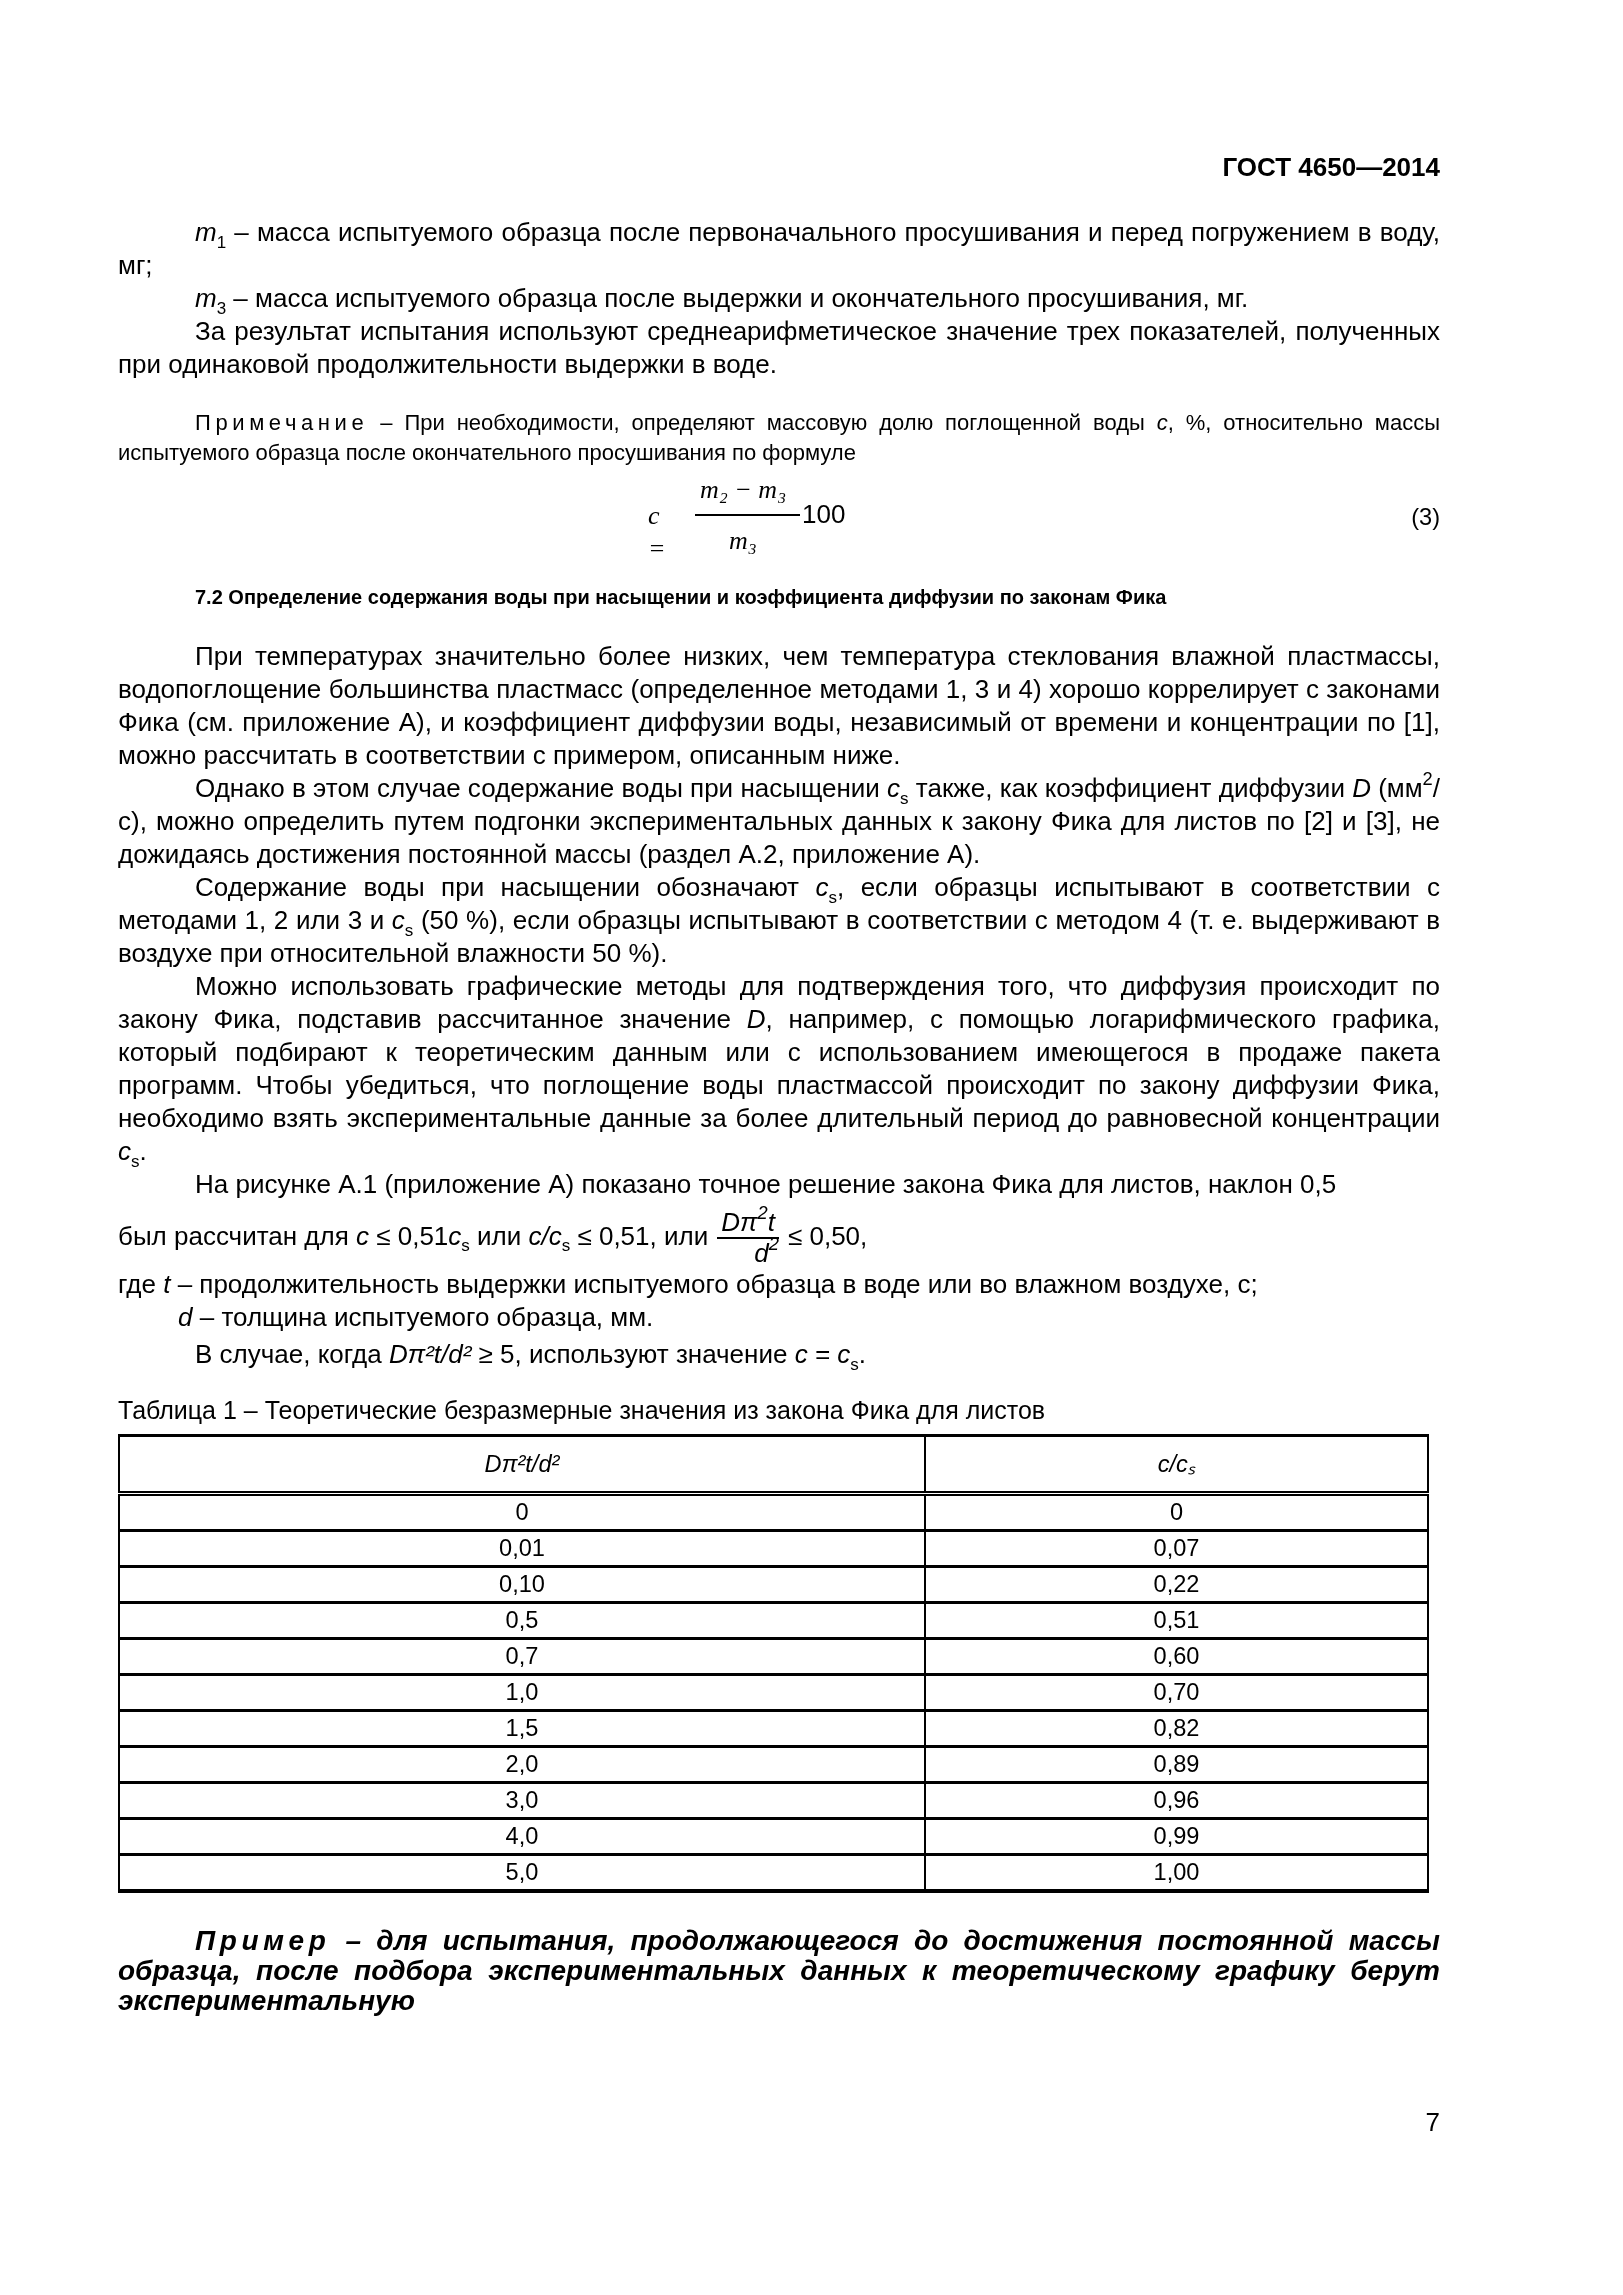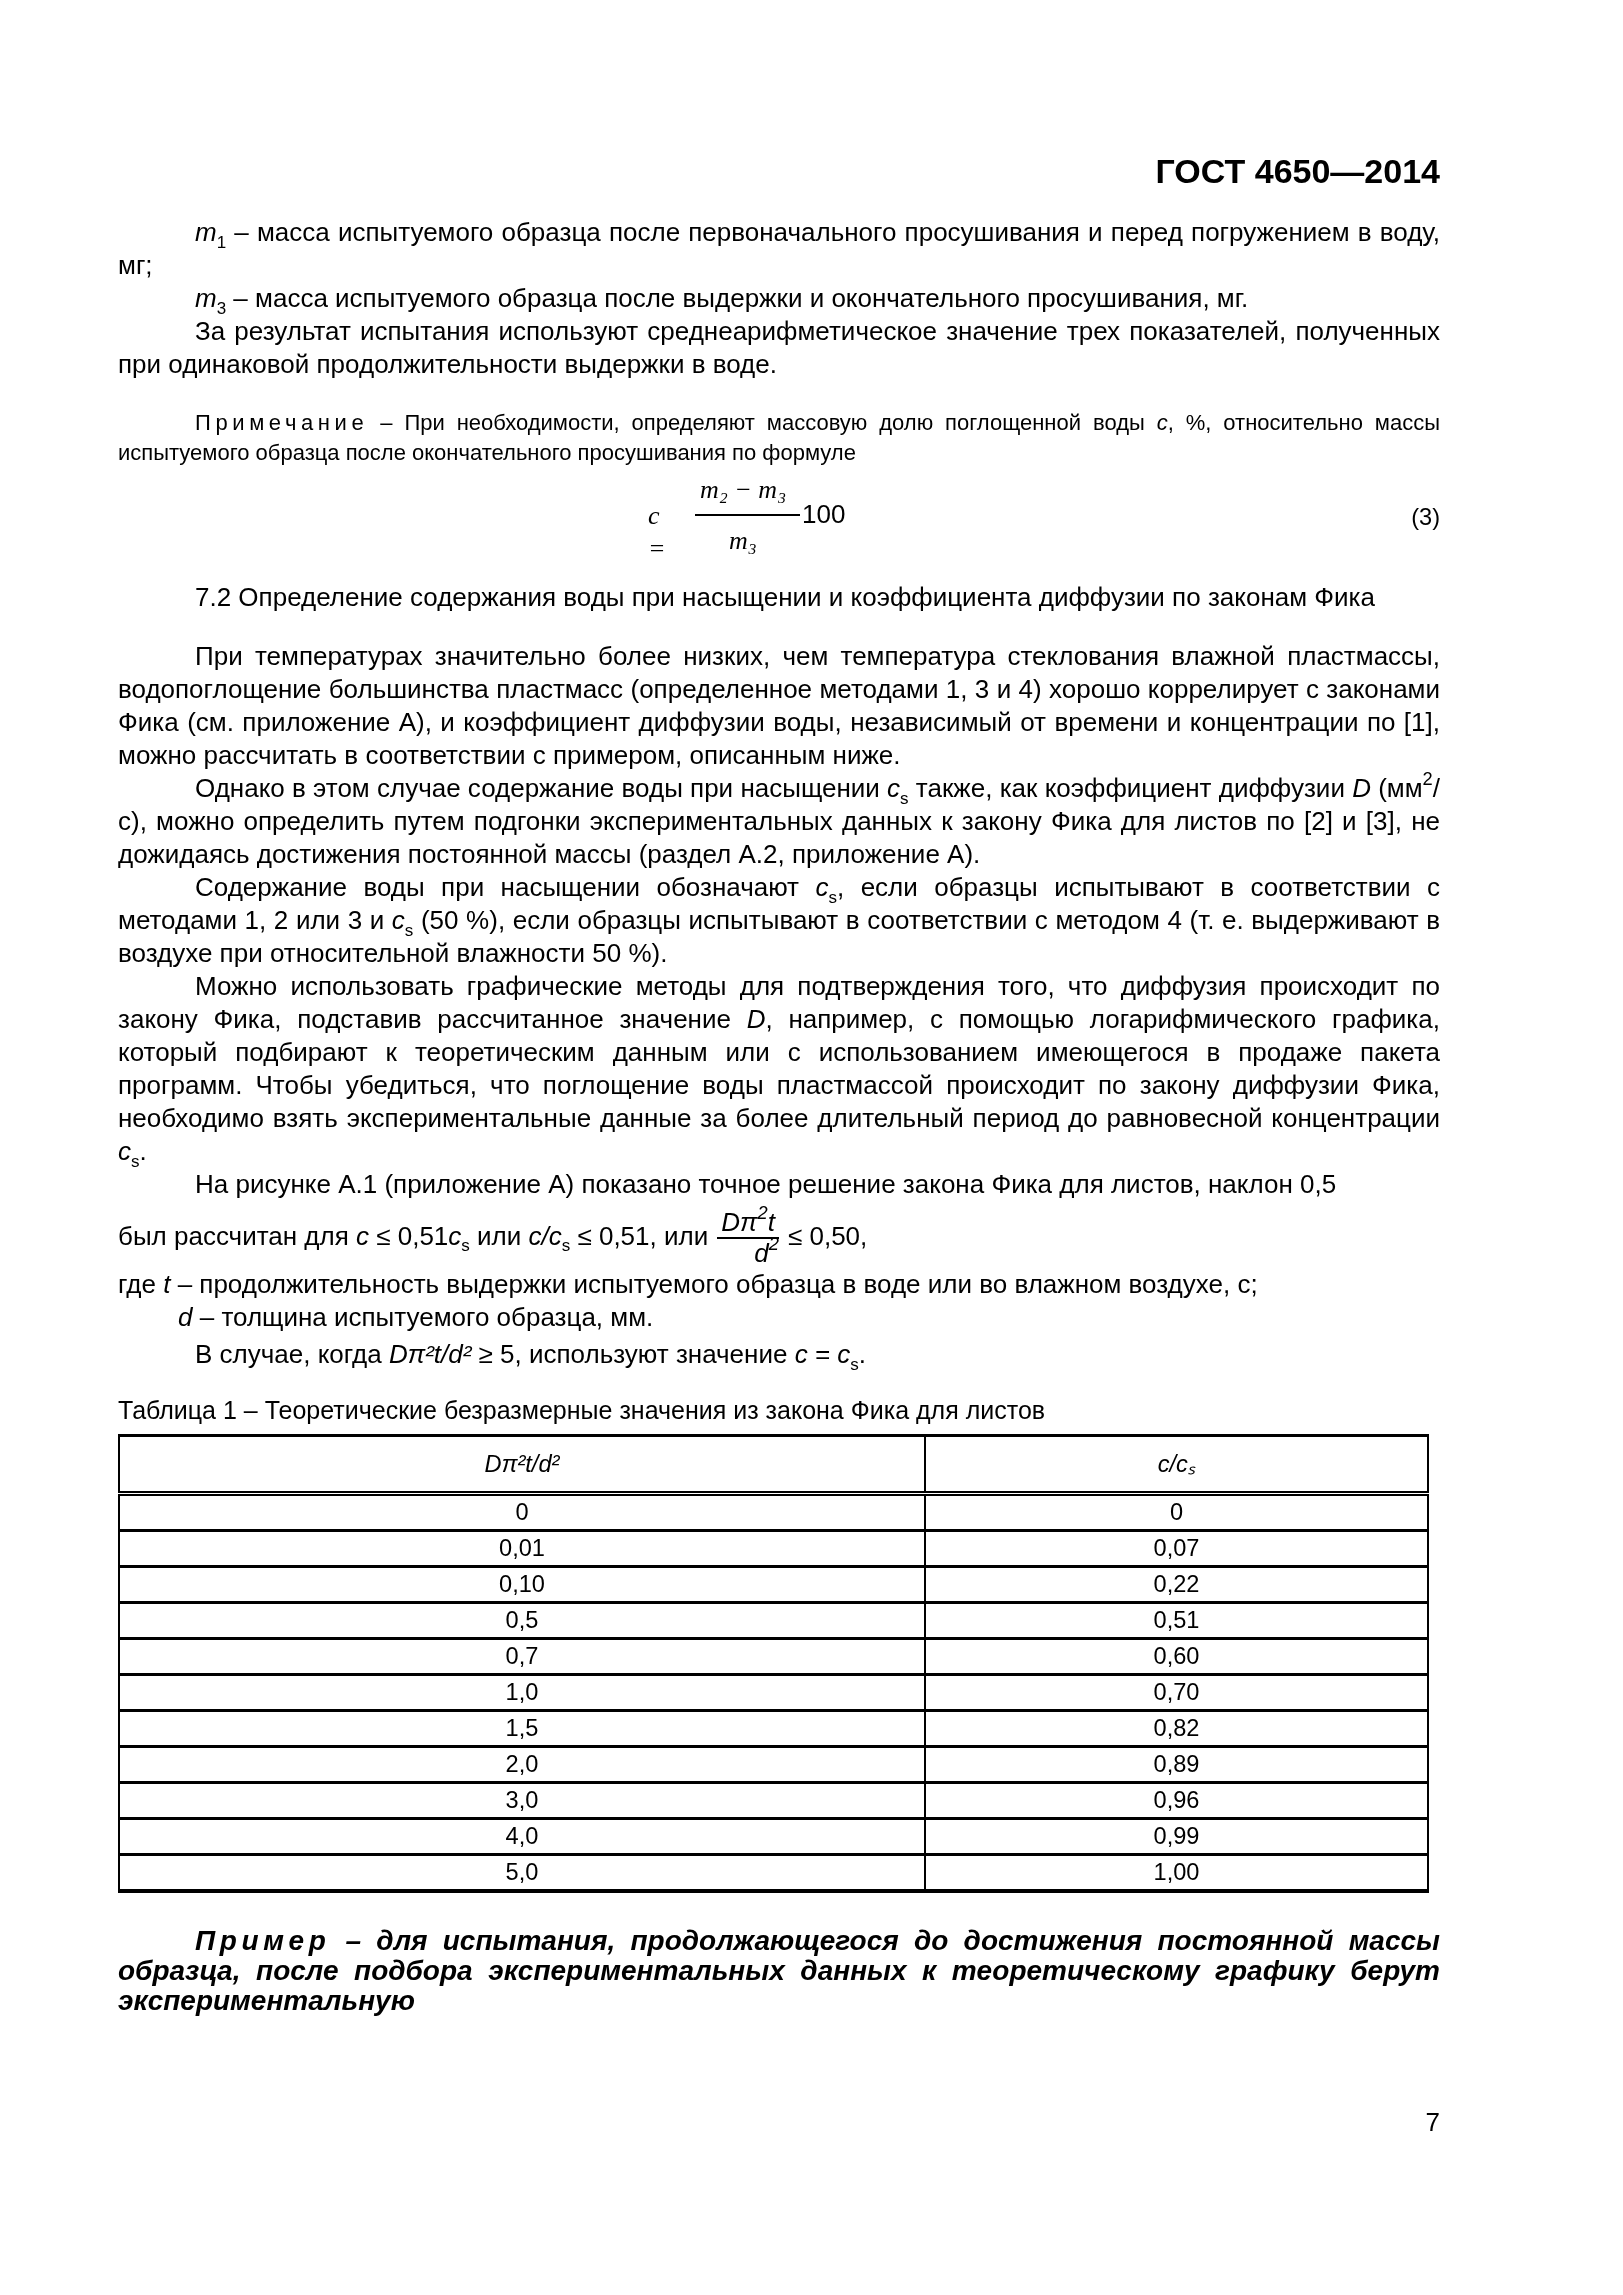--- a/index.html
+++ b/index.html
@@ -1,37 +1,37 @@
 <!DOCTYPE html>
 <html style="font-size:10.5px"><head>
 <meta charset="utf-8">
 <style>
   html, body { margin:0; padding:0; background:#ffffff; }
   body { width:1623px; height:2295px; position:relative; overflow:hidden;
          font-family:"Liberation Sans", sans-serif; color:#000; }
   .page { position:absolute; left:0; top:0; width:1623px; height:2295px; }
-  .header { position:absolute; right:183px; top:152px; font-size:34px; font-weight:bold; }
+  .header { position:absolute; right:183px; top:152px; font-size:26px; font-weight:bold; }
   .content { position:absolute; left:118px; top:216px; width:1322px; font-size:26px; line-height:33px; }
   p { margin:0; text-align:justify; }
   .indent { text-indent:77px; }
   .hang { padding-left:60px; }
   i, .it { font-style:italic; }
   sub { font-size:17px; vertical-align:-6.5px; line-height:0; }
   sup { font-size:18.3px; vertical-align:11.8px; line-height:0; }
   .note { font-size:22px; line-height:30px; margin-top:27px; }
   .spaced { letter-spacing:4.6px; }
   .formula-row { position:relative; height:85px; margin-top:5.2px; }
   .frac { position:absolute; left:530px; top:0; font-family:"Liberation Serif", serif; font-size:26px; }
   .frac .lhs { position:absolute; left:0; top:26px; font-style:italic; }
   .frac .num { position:absolute; left:52px; top:0; font-style:italic; white-space:nowrap; }
   .frac .bar { position:absolute; left:47px; top:41px; width:105px; height:2px; background:#000; }
   .frac .den { position:absolute; left:81px; top:51px; font-style:italic; }
   .frac .mult { position:absolute; left:154px; top:25px; font-family:"Liberation Sans", sans-serif; font-style:normal; }
   .eqnum { position:absolute; right:0; top:27.5px; font-size:23.6px; }
-  h2 { font-size:26px; font-weight:normal; margin:22px 0 26px 0; text-align:justify; text-indent:77px; line-height:34px; }
+  h2 { font-size:20px; font-weight:bold; margin:22px 0 26px 0; text-align:justify; text-indent:77px; line-height:34px; }
   .inline-frac { display:inline-block; vertical-align:middle; text-align:right; font-family:Liberation Sans, sans-serif; font-style:italic; margin:0 9.2px; line-height:29px; }
   .inline-frac .n { display:block; border-bottom:2px solid #000; padding:0 3.9px; }
   .inline-frac .d { display:block; }
   .table-caption { font-size:25px; margin-top:23px; }
   table { border-collapse:collapse; width:1311px; margin-top:7.9px; font-size:23.6px; }
   th, td { border:2px solid #000; text-align:center; height:33px; font-weight:normal; padding:0; }
   thead th { height:54px; border-top:3.9px solid #000; border-bottom:5.9px double #000; }
   tbody td { border-bottom:3.3px solid #000; }
   tbody tr:last-child td { border-bottom:4.6px solid #000; }
   .example { font-size:28px; line-height:30px; font-weight:bold; font-style:italic; margin-top:33px; text-align:justify; text-indent:77px; }

